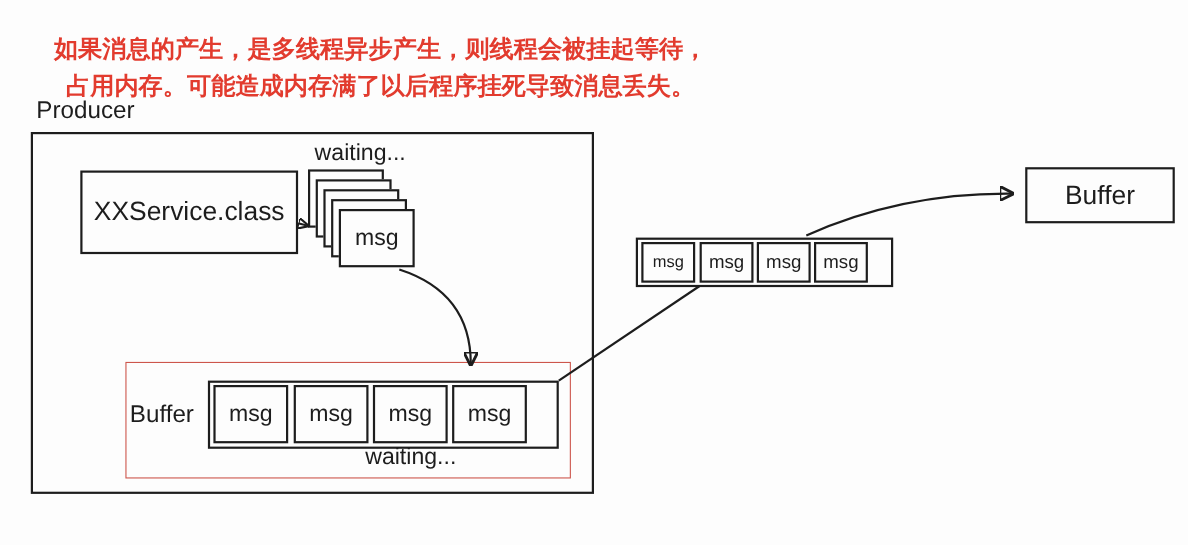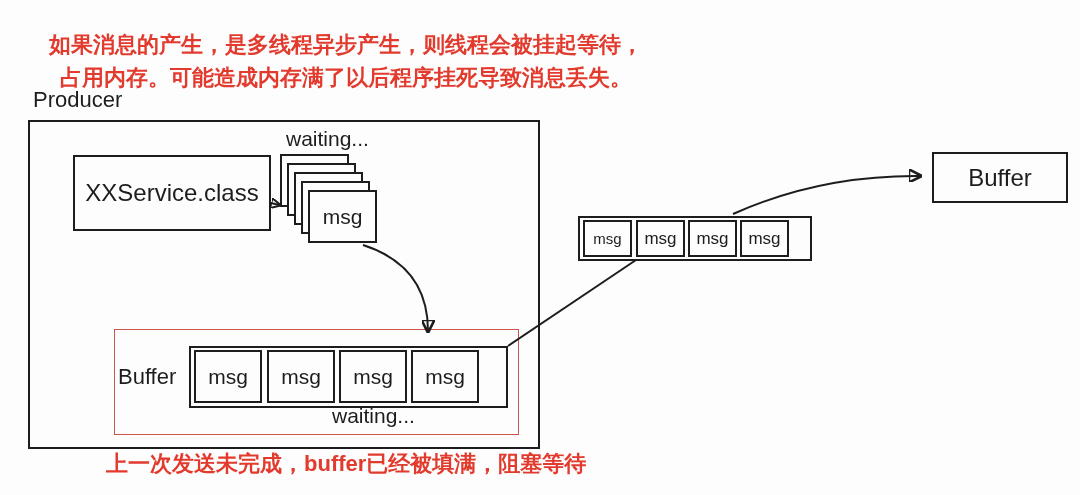--- a/index.html
+++ b/index.html
@@ -160,21 +160,20 @@
     <span>msg</span>
   </div>
   <div class="slot s3">
     <span>msg</span>
   </div>
   <div class="slot s4">
     <span>msg</span>
   </div>
   <div class="abs lbl waiting-bottom">waiting...</div>
 
-  <div class="abs bottom-note">上一次发送未完成，buffer已经被填满，阻塞等待</div>
 
   <div class="box queue-container"></div>
   <div class="qslot q1">
     <span>msg</span>
   </div>
   <div class="qslot q2">
     <span>msg</span>
   </div>
   <div class="qslot q3">
     <span>msg</span>

